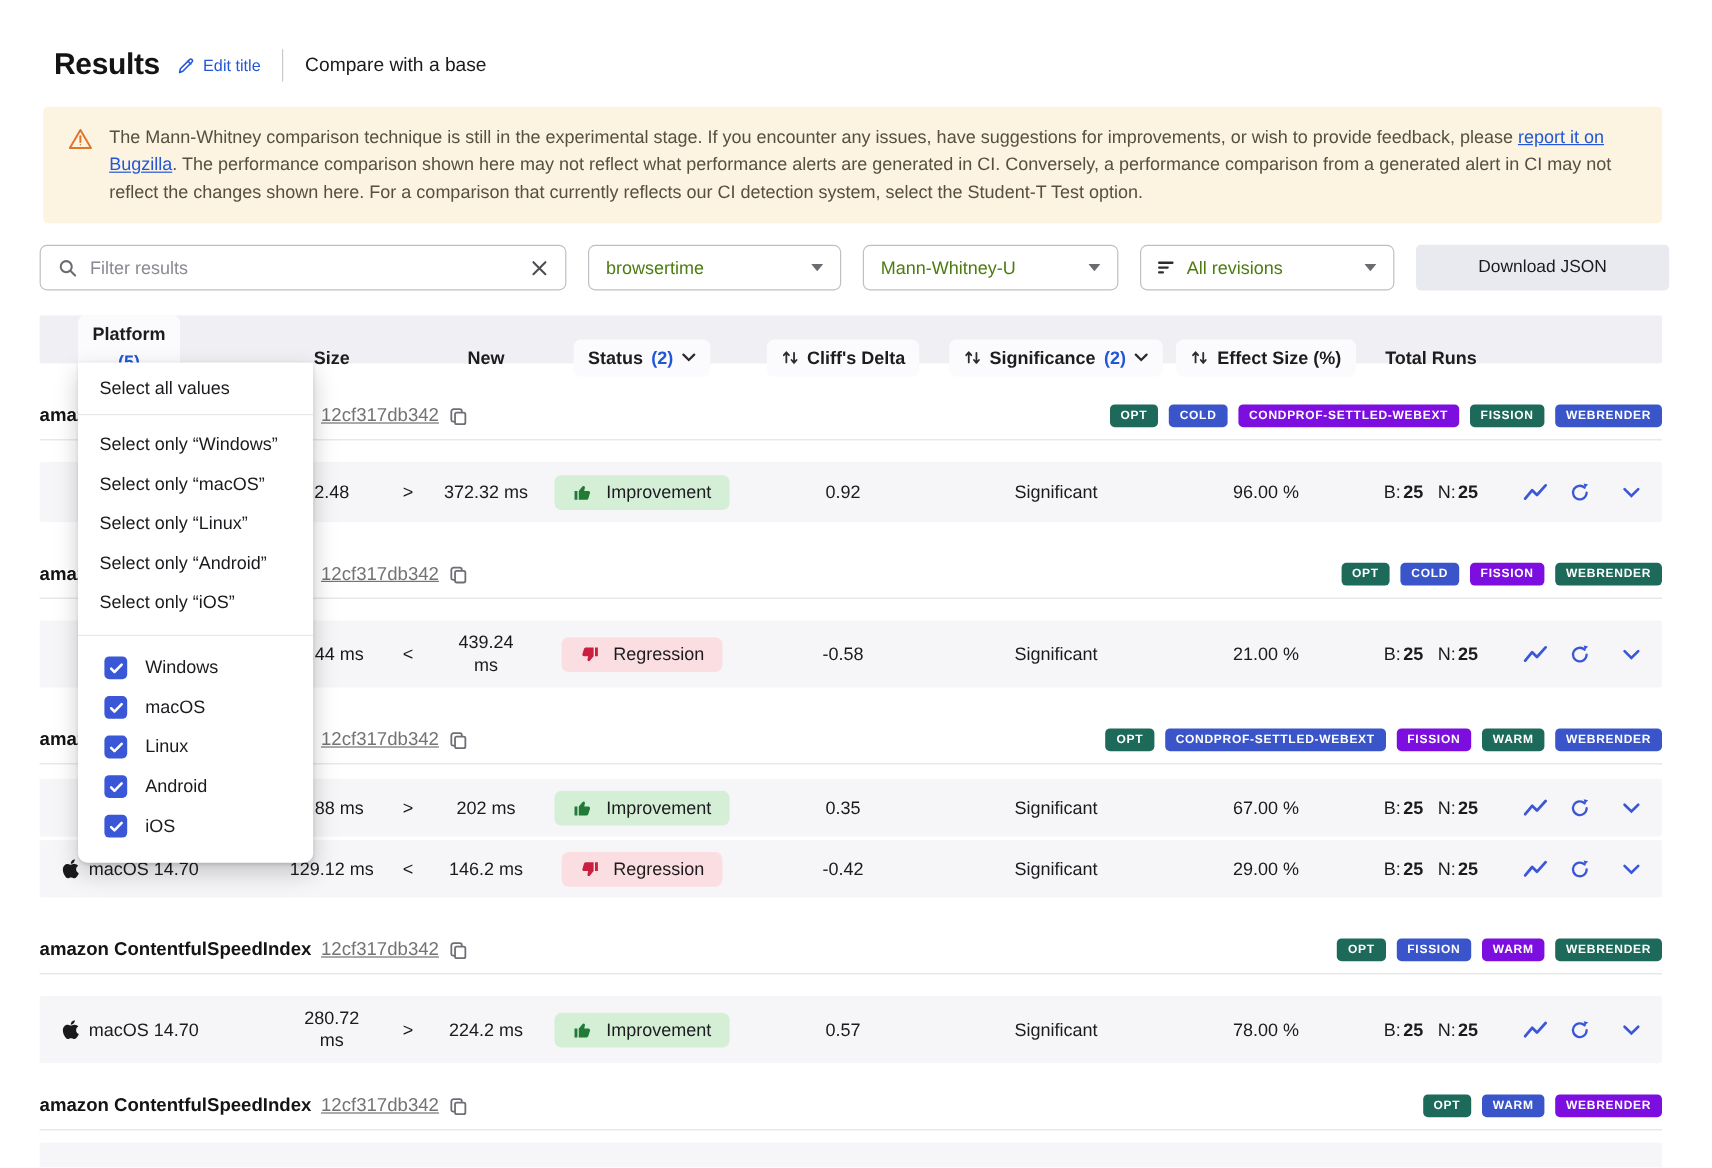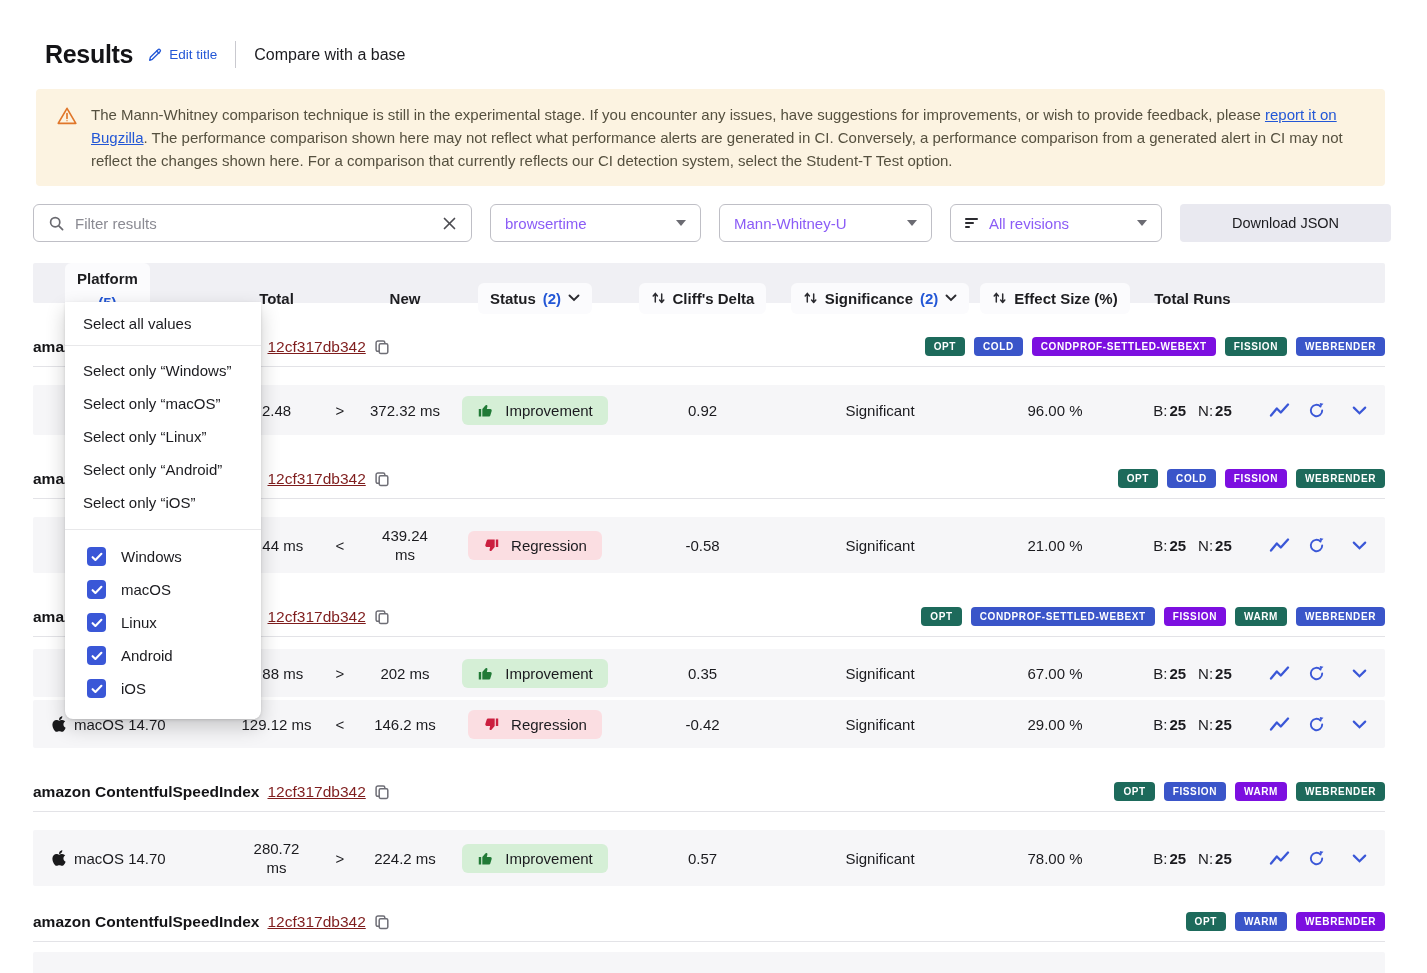--- a/index.html
+++ b/index.html
@@ -17,21 +17,21 @@
   .banner { margin:20px 42px 0 36px; background:#fcf3e1; border-radius:4px; padding:14px 22px 14px 20px; display:flex; gap:13px; }
   .banner .w-icon { flex:0 0 auto; margin-top:2px; }
   .banner p { font-size:15px; line-height:23px; color:#55503f; }
   .banner a { color:#2357d6; text-decoration:underline; cursor:pointer; }
 
   
   .toolbar { display:flex; align-items:center; margin:18px 33px 0 33px; gap:18px; }
   .search { position:relative; width:439px; height:38px; border:1px solid #bfbfc6; border-radius:6px; display:flex; align-items:center; padding:0 14px; gap:10px; background:#fff; }
   .search input { border:none; outline:none; flex:1; font-size:15px; font-family:inherit; color:#1b1b1f; background:transparent; }
   .search input::placeholder { color:#8a8a92; }
-  .sel { height:38px; border:1px solid #bfbfc6; border-radius:6px; background:#fff; display:flex; align-items:center; padding:0 14px; font-size:15px; color:#8b5cf6; gap:9px; cursor:pointer; }
+  .sel { height:38px; border:1px solid #bfbfc6; border-radius:6px; background:#fff; display:flex; align-items:center; padding:0 14px; font-size:15px; color:#4d7c0f; gap:9px; cursor:pointer; }
   .sel .grow { flex:1; }
   .sel-framework { width:211px; }
   .sel-test { width:213px; margin-left:0; }
   .sel-rev { width:212px; }
   .dl-btn { width:211px; height:38px; background:#e9e9f0; border:none; border-radius:4px; font-size:14.5px; color:#1b1b1f; font-family:inherit; cursor:pointer; }
 
   
   .results-table { margin:21px 33px 0 33px; width:1352px; }
   .grid { display:grid; grid-template-columns:200px 87px 40px 90px 170px 165px 190px 160px 115px 1fr; align-items:center; }
   .thead { background:#f0f0f4; height:40px; border-radius:2px; font-size:15px; font-weight:bold; color:#1d1d20; }
@@ -41,21 +41,21 @@
   .chip .count { color:#2357d6; font-weight:bold; }
   .platform-chip { margin-left:32px;flex-direction:column; }
   .sortglyph { display:inline-flex; }
 
   
   .result-group { margin-top:34px; }
   .result-group.tight { margin-top:26px; }
   .group-head { display:flex; justify-content:space-between; align-items:flex-end; padding-bottom:10px; border-bottom:1px solid #e3e3e7; }
   .group-title { display:flex; align-items:center; gap:8px; font-size:15.5px; }
   .group-title .gt { font-weight:bold; color:#141417; }
-  .group-title a.rev { color:#7f1d1d; text-decoration:underline; cursor:pointer; }
+  .group-title a.rev { color:#737373; text-decoration:underline; cursor:pointer; }
   .copy-btn { background:none; border:none; cursor:pointer; display:inline-flex; padding:0; }
   .tags { display:flex; gap:9px; align-items:center; }
   .tag { color:#fff; font-size:10px; font-weight:bold; letter-spacing:0.6px; padding:4px 9px; border-radius:4px; white-space:nowrap; }
   .tags .tag:nth-child(3n+1) { background:#1d6a5b; }
   .tags .tag:nth-child(3n+2) { background:#3a55c9; }
   .tags .tag:nth-child(3n)   { background:#7c0fe0; }
 
   .rows { margin-top:18px; display:flex; flex-direction:column; gap:3px; }
   .rows.tight { margin-top:12px; }
   .rows.near { margin-top:10px; }
@@ -178,21 +178,21 @@
         <button class="chip platform-chip">
           <span>Platform</span>
           <span class="count">(5)</span>
           <span>
               <svg width="12" height="8" viewBox="0 0 12 8" fill="none" stroke="#2b2b30" stroke-width="1.9" stroke-linecap="round">
                 <path d="M1.5 1.5 6 6l4.5-4.5"></path>
               </svg>
             </span>
         </button>
       </div>
-      <div class="th">Total</div>
+      <div class="th">Size</div>
       <div class="th"></div>
       <div class="th">New</div>
       <div class="th">
         <button class="chip">
           <span>Status</span>
           <span class="count">(2)</span>
           <span>
               <svg width="12" height="8" viewBox="0 0 12 8" fill="none" stroke="#2b2b30" stroke-width="1.9" stroke-linecap="round">
                 <path d="M1.5 1.5 6 6l4.5-4.5"></path>
               </svg>

